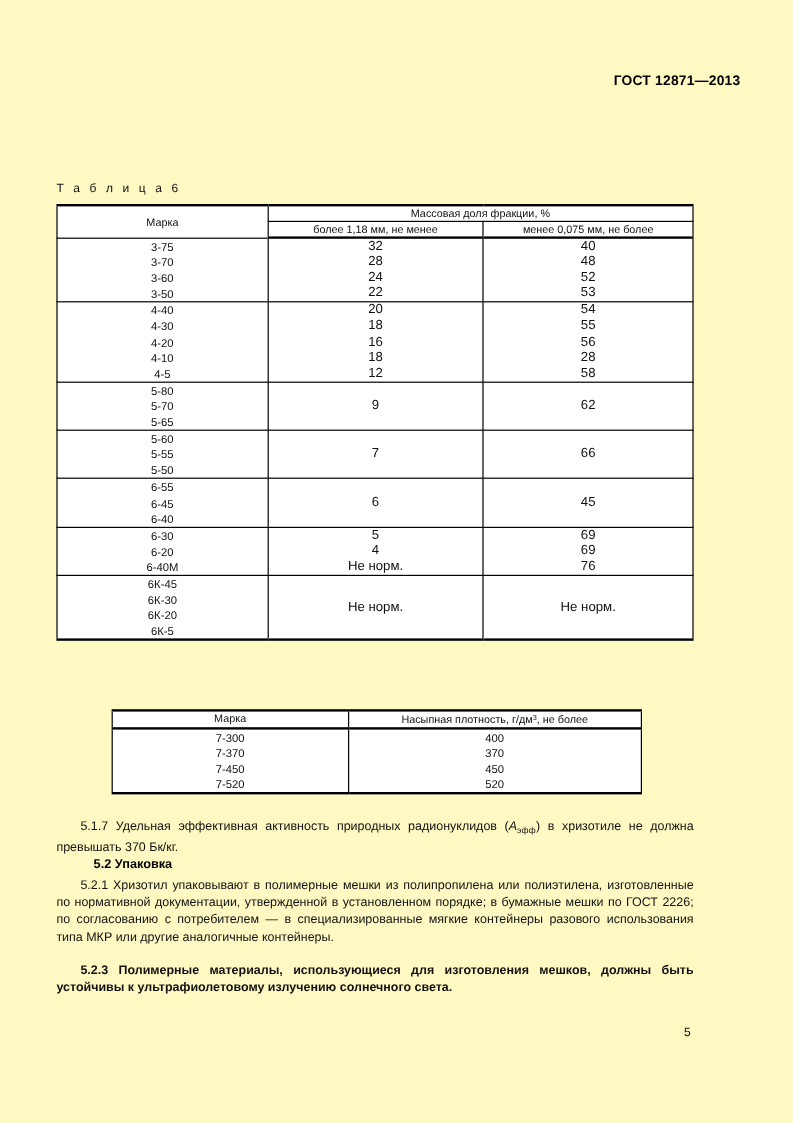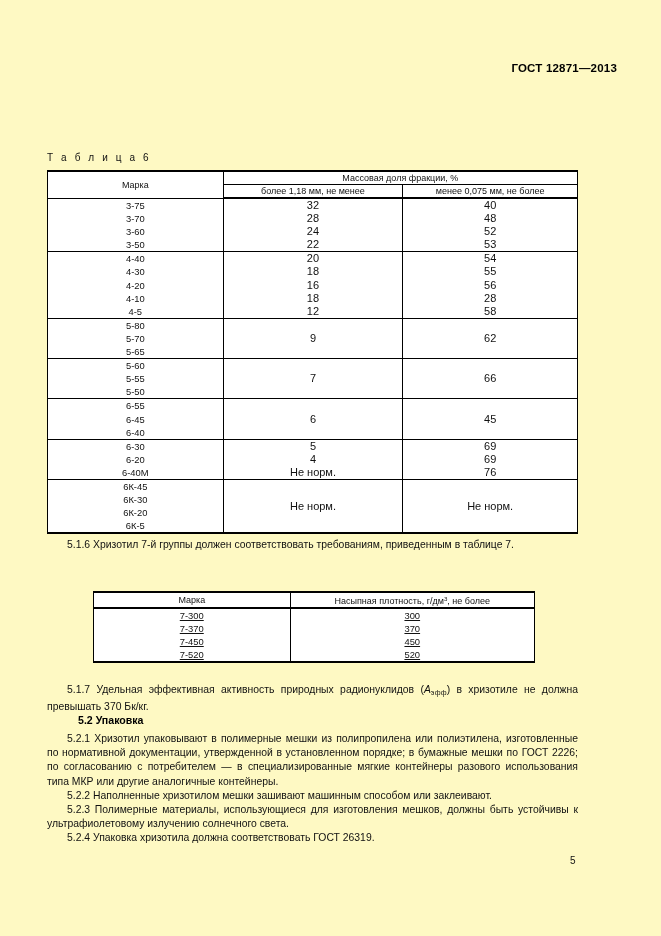--- a/index.html
+++ b/index.html
@@ -95,21 +95,20 @@
     padding: 4px 2px 5px 2px;
     line-height: 13.1px;
     font-size: 11px;
   }
   .grp-marks div, .grp-val div { white-space: nowrap; }
 
   .t7-cell {
     padding: 4px 2px 5px 2px;
     line-height: 13.0px;
     font-size: 9.4px;
-    text-decoration: underline;
   }
 
   
   .page-num {
     position: absolute;
     font-size: 10px;
     color: #111;
   }
 
   sub { font-size: 0.68em; vertical-align: -0.28em; letter-spacing: 0.2px;}
@@ -252,21 +251,20 @@
           <td class="grp-val thick-bottom">
             <div>Не норм.</div>
           </td>
           <td class="grp-val thick-bottom">
             <div>Не норм.</div>
           </td>
         </tr>
       </tbody>
   </table>
 
-  <div class="para" style="left:47px; top:538px; width:531px;"><span class="ind"></span><span>5.1.6  Хризотил 7-й группы должен соответствовать требованиям, приведенным в таблице 7.</span></div>
 
   <div class="table-caption" style="left:93px; top:584px;margin-top:40px;">Т а б л и ц а  7</div>
 
   <table class="gost" style="left:93px; top:591px; width:442px;">
     <colgroup>
       <col style="width:197px">
       <col style="width:245px">
     </colgroup>
     <thead>
       <tr>
@@ -276,36 +274,34 @@
     </thead>
     <tbody id="t7-body">
         <tr>
           <td class="t7-cell thick-bottom">
             <div>7-300</div>
             <div>7-370</div>
             <div>7-450</div>
             <div>7-520</div>
           </td>
           <td class="t7-cell thick-bottom">
-            <div>300</div>
+            <div>400</div>
             <div>370</div>
             <div>450</div>
             <div>520</div>
           </td>
         </tr>
       </tbody>
   </table>
 
   <div class="para" style="left:47px; top:683px; width:531px;"><span class="ind"></span><span>5.1.7  Удельная эффективная активность природных радионуклидов (</span><span class="ital">A</span><sub>эфф</sub><span>) в хризотиле не должна превышать 370 Бк/кг.</span></div>
 
   <div class="heading" style="left:78px; top:713px;">5.2  Упаковка</div>
 
   <div class="para" style="left:47px; top:732px; width:531px;"><span class="ind"></span><span>5.2.1  Хризотил упаковывают в полимерные мешки из полипропилена или полиэтилена, изготовленные по нормативной документации, утвержденной в установленном порядке; в бумажные мешки по ГОСТ 2226; по согласованию с потребителем — в специализированные мягкие контейнеры разового использования типа МКР или другие аналогичные контейнеры.</span></div>
 
-  <div class="para" style="left:47px; top:789px; width:531px;"><span class="ind"></span><span>5.2.2  Наполненные хризотилом мешки зашивают машинным способом или заклеивают.</span></div>
-
-  <div class="para" style="left:47px; top:803px; width:531px;"><span class="ind"></span><span>5.2.3  Полимерные материалы, использующиеся для изготовления мешков, должны быть устойчивы к ультрафиолетовому излучению солнечного света.</span></div>
-
-  <div class="para" style="left:47px; top:831px; width:531px;"><span class="ind"></span><span>5.2.4  Упаковка хризотила должна соответствовать ГОСТ 26319.</span></div>
+
+  <div class="para" style="left:47px; top:803px; width:531px;font-weight:bold;"><span class="ind"></span><span>5.2.3  Полимерные материалы, использующиеся для изготовления мешков, должны быть устойчивы к ультрафиолетовому излучению солнечного света.</span></div>
+
 
   <div class="page-num" style="left:570px; top:855px;">5</div>
 
 </div>
 
 </body></html>

